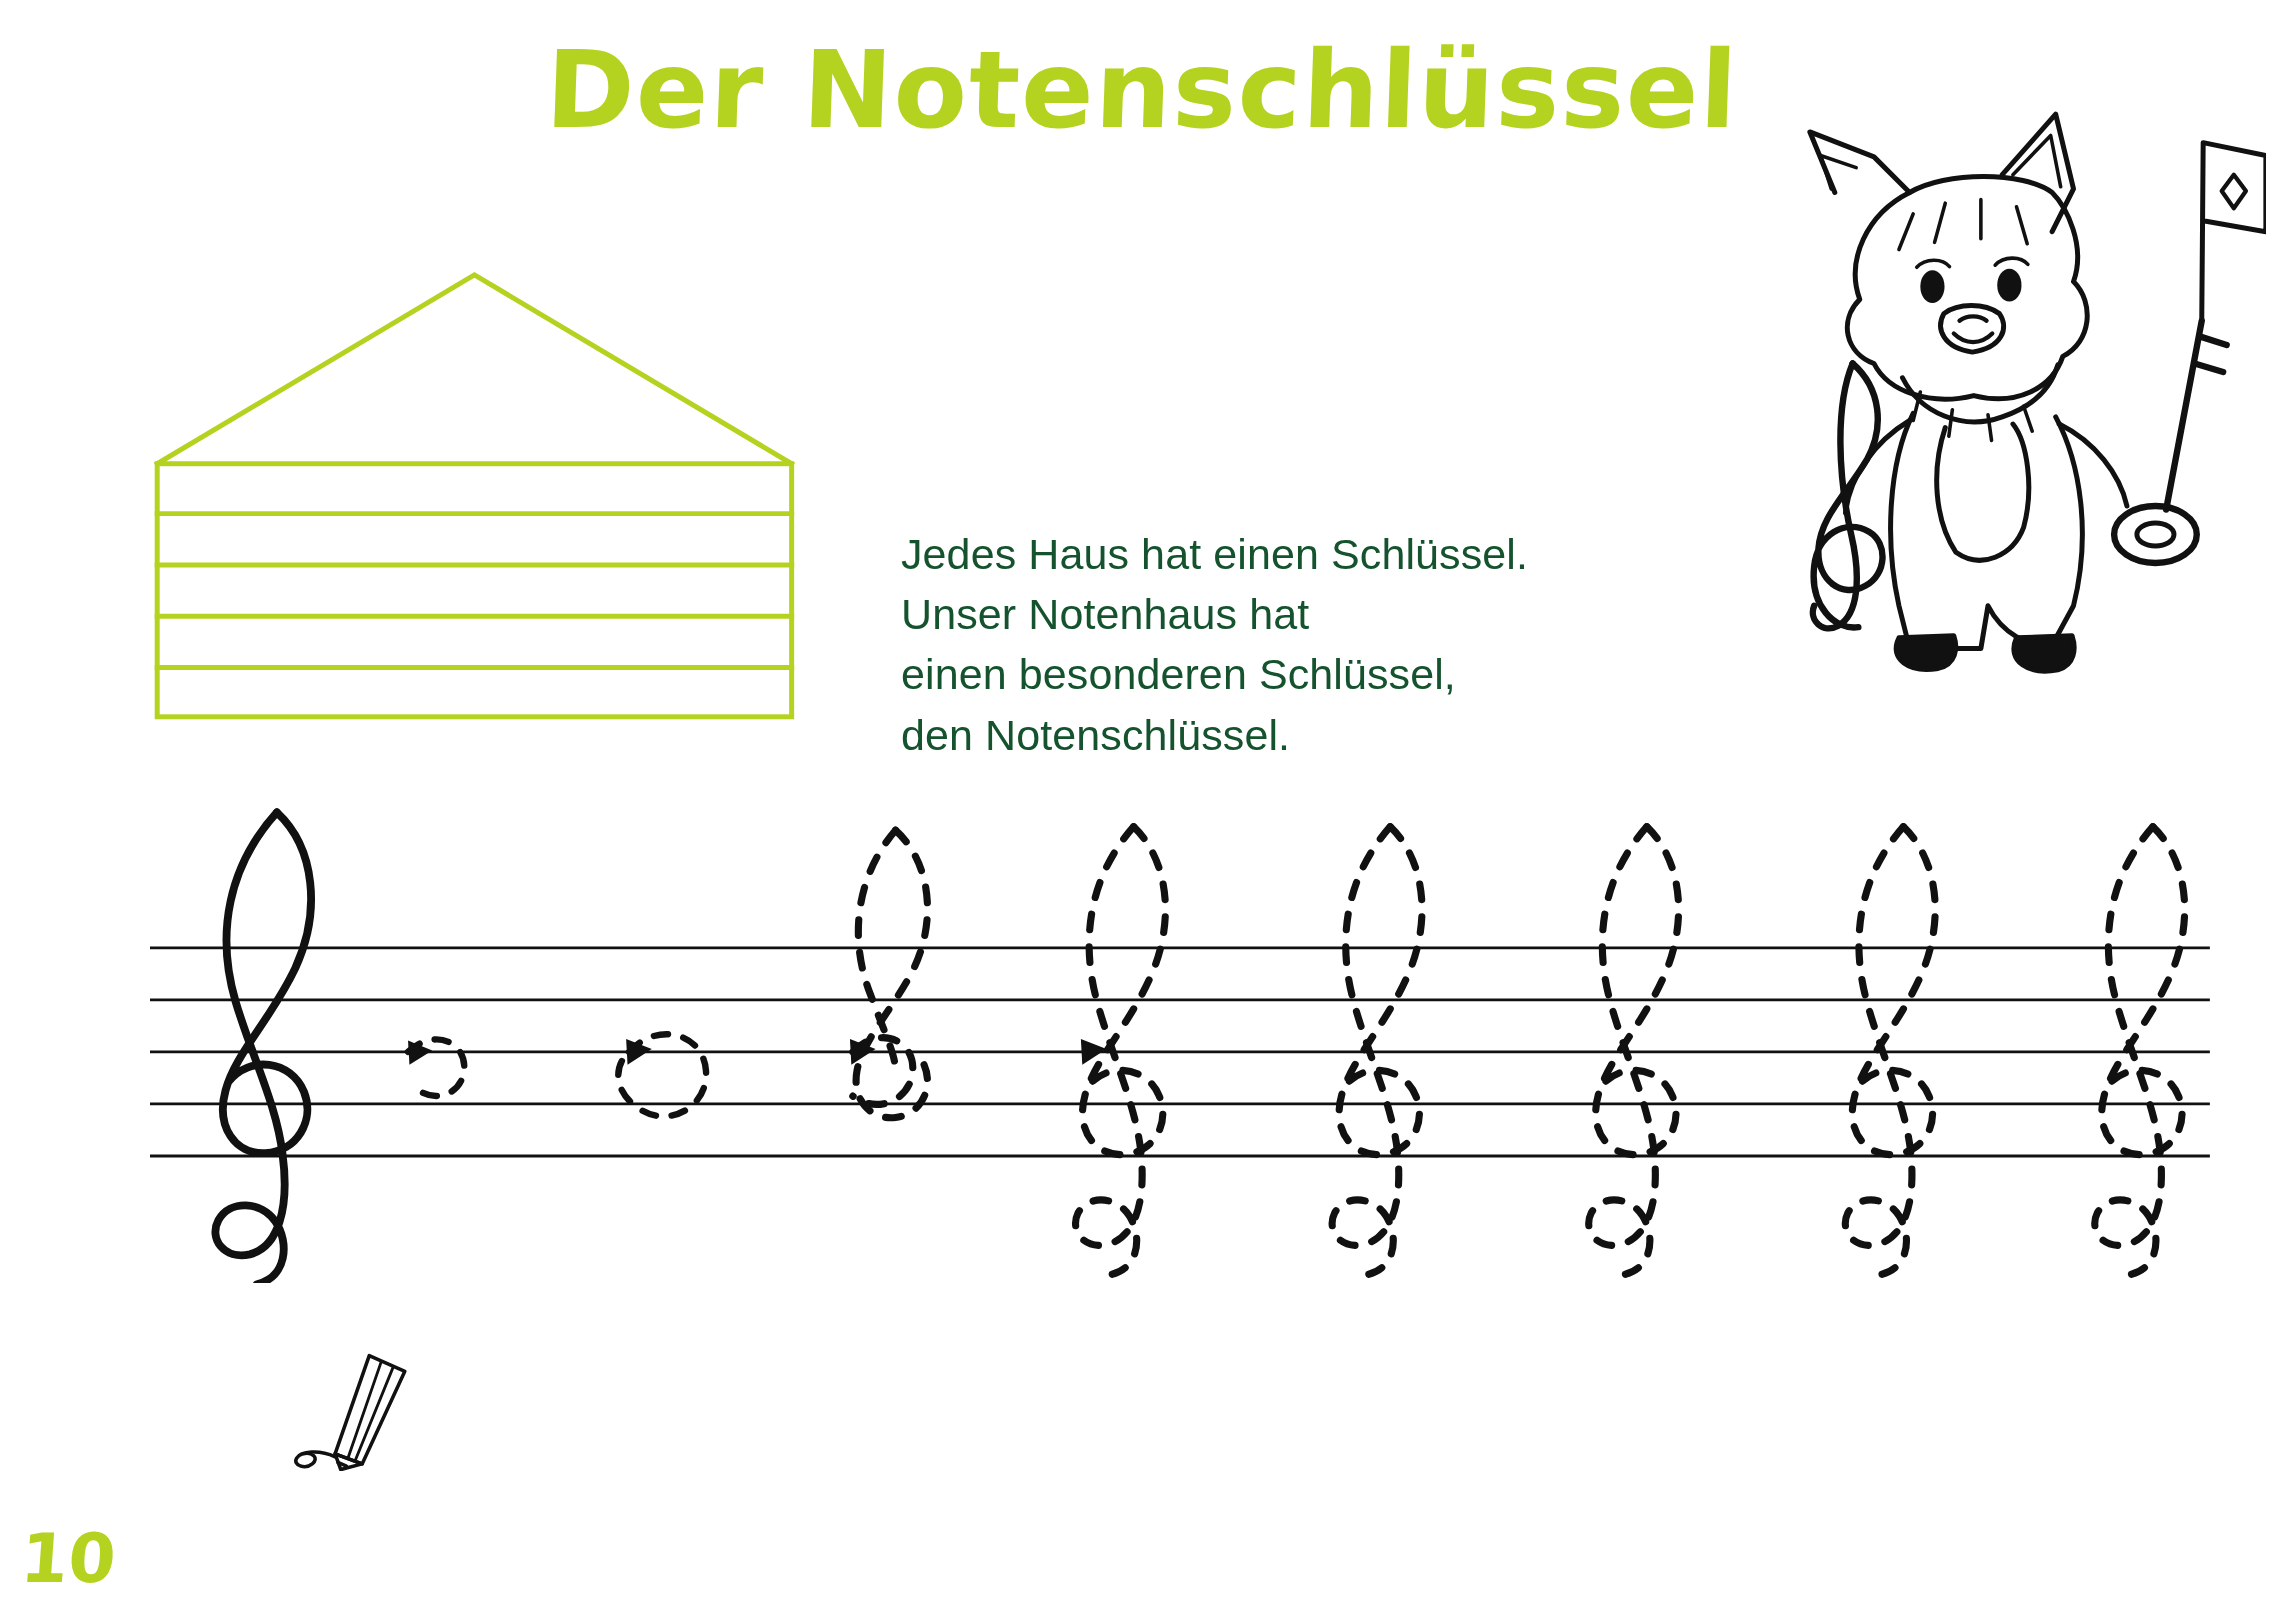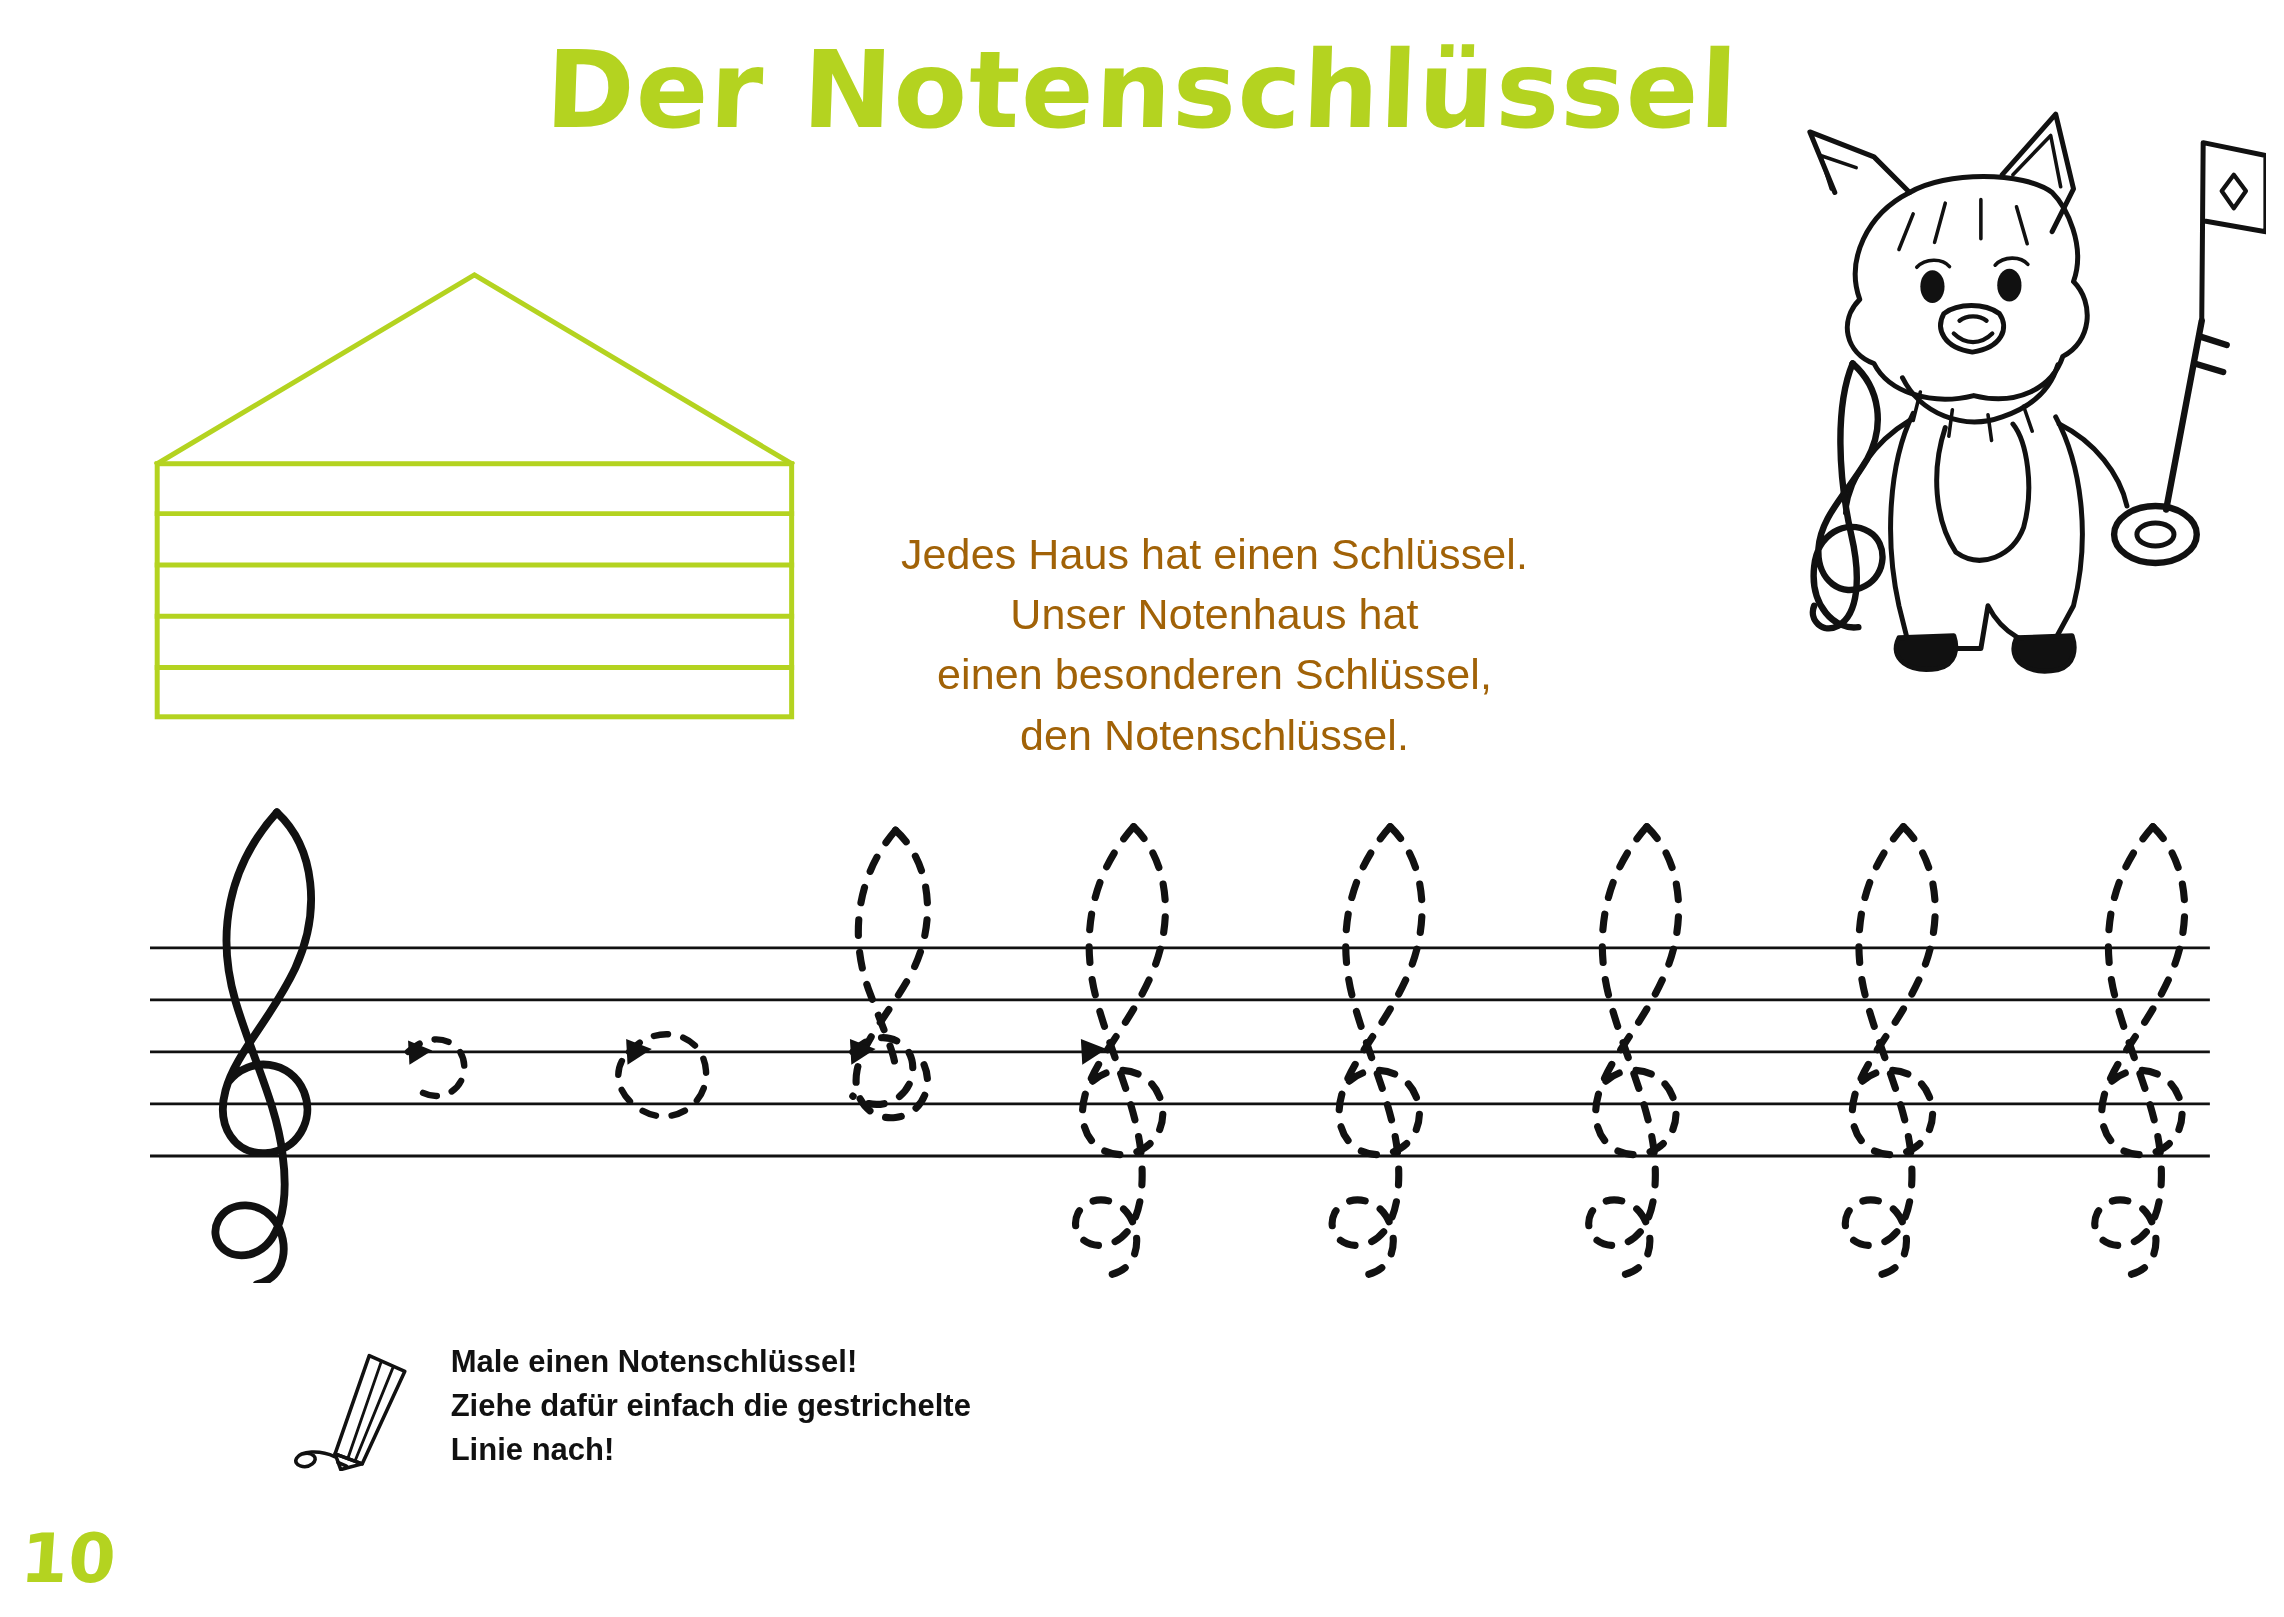--- a/index.html
+++ b/index.html
@@ -39,24 +39,23 @@
     top: 257px;
   }
 
   
   .intro-text {
     position: absolute;
     left: 901px;
     top: 524px;
     font-size: 43px;
     line-height: 1.40;
-    color: #a16207;
+    color: #14532d;
     white-space: pre-line;
     letter-spacing: 0.1px;
-    text-align: center;
   }
 
   
   .fox-mascot {
     position: absolute;
     left: 1767px;
     top: 107px;
   }
 
   
@@ -281,19 +280,16 @@
         <path d="M152,23 L98,156" stroke-width="4"></path>
 
         <path d="M70,146 L108,160 L78,168 Z"></path>
         <path d="M74,158 L86,163" stroke-width="5"></path>
 
         <path d="M70,150 C48,140 22,142 16,152 C10,162 28,168 38,160
                  C48,152 38,142 24,146"></path>
       </g>
     </svg>
   </div>
-  <div class="instruction-text">Male einen Notenschlüssel!
-Ziehe dafür einfach die gestrichelte
-Linie nach!</div>
 </div>
 
 <div class="page-number">10</div>
 
 
 </body></html>

